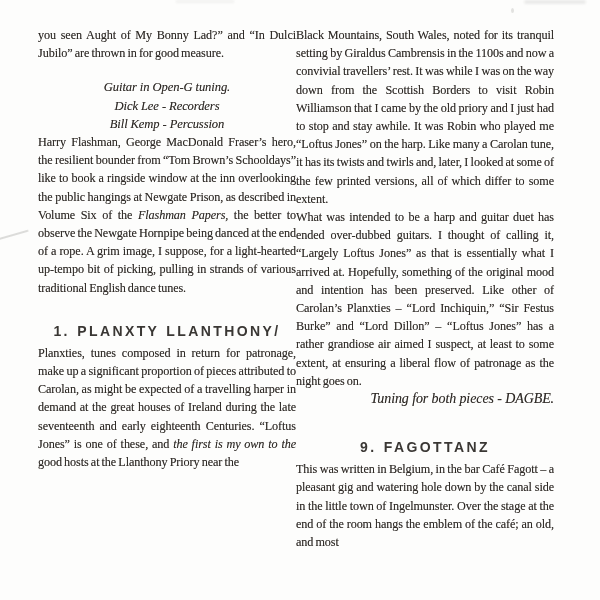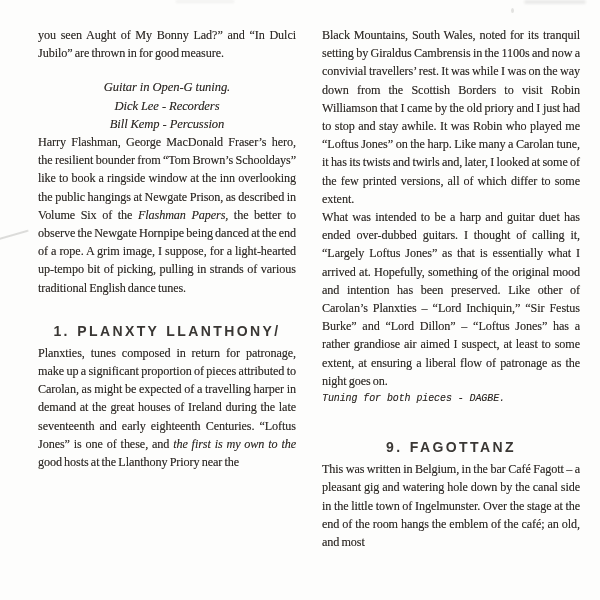--- a/index.html
+++ b/index.html
@@ -12,21 +12,20 @@
     position: relative;
     width: 600px; height: 600px;
     background: #fdfdfc;
     overflow: hidden;
     color: #2f2b27;
   }
   .columns {
     position: absolute;
     top: 26px; left: 38px;
     display: flex;
-    gap: 26px;
   }
   .col {
     width: 258px;
     font-size: 12.2px;
     line-height: 18.2px;
     text-align: justify;
     letter-spacing: -0.1px;
     word-spacing: -0.8px;
     text-shadow: 0 0 0.4px rgba(48,43,39,0.45);
   }
@@ -49,25 +48,24 @@
     letter-spacing: 2.4px;
     text-align: center;
     color: #3a3734;
     word-spacing: 1px;
     text-shadow: none;
   }
   .heading-5 { margin-top: 21px; }
   .para-planxties { margin-top: 11px; }
   .tuning-note {
     margin-top: 2px;
-    text-align: left;
+    text-align: right;
     font-style: italic;
-    font-size: 10px;
+    font-size: 14px;
     word-spacing: 0;
-    font-family: Liberation Mono, monospace;
   }
   .heading-6 { margin-top: 26px; }
   .para-fagottanz { margin-top: 14px; }
 
   
   .smudge-a {
     position: absolute; left: 524px; top: 0;
     width: 62px; height: 4px;
     background: #ebebea; border-radius: 2px; filter: blur(1px);
   }

